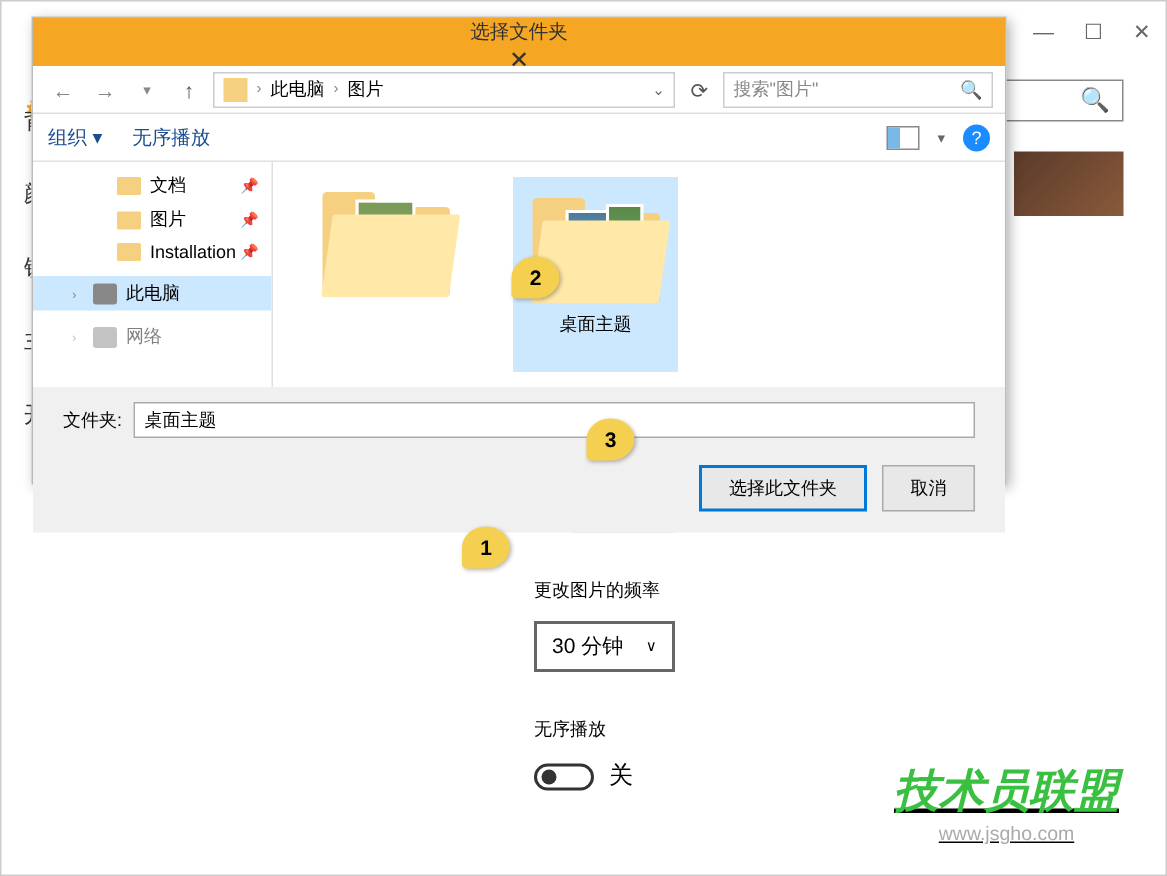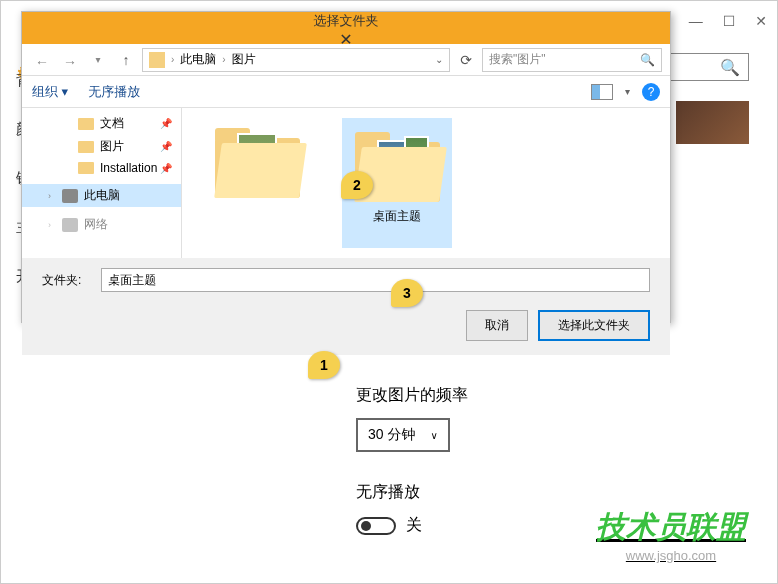--- a/index.html
+++ b/index.html
@@ -8,21 +8,21 @@
     .bg-window { position: absolute; top: 0; left: 0; right: 0; height: 40px; display: flex; align-items: center; justify-content: flex-end; padding-right: 10px; gap: 20px; }
     .bg-window span { color: #666; font-size: 14px; }
     
     .bg-sidebar { position: absolute; left: 0; top: 40px; width: 35px; height: 300px; display: flex; flex-direction: column; gap: 30px; padding-top: 30px; }
     .bg-sidebar div { color: #333; font-size: 15px; padding-left: 15px; }
     .gear { position: absolute; left: 15px; top: 60px; color: #f5a623; font-size: 20px; }
     
     .bg-content { position: absolute; left: 355px; top: 320px; width: 300px; }
     .browse-btn { background: #ccc; border: none; padding: 8px 20px; font-size: 14px; margin-bottom: 30px; margin-left: 25px; display: block; }
     .gray-square { position: absolute; left: 355px; top: 305px; width: 45px; height: 45px; background: #f5a623; }
-    .section-title { font-size: 16px; margin-bottom: 12px; font-family: Liberation Serif, serif; }
+    .section-title { font-size: 12px; margin-bottom: 12px; font-family: Liberation Serif, serif; }
     .dropdown { border: 2px solid #666; padding: 6px 10px; font-size: 14px; display: inline-flex; align-items: center; gap: 15px; margin-bottom: 30px; background: #fff; }
     .dropdown-arrow { font-size: 10px; }
     .toggle-section { display: flex; align-items: center; gap: 10px; margin-bottom: 25px; }
     .toggle { width: 40px; height: 18px; border: 2px solid #333; border-radius: 10px; position: relative; background: #fff; }
     .toggle-knob { width: 10px; height: 10px; background: #333; border-radius: 50%; position: absolute; left: 3px; top: 2px; }
     .bottom-text { font-size: 14px; color: #444; }
     
     .thumb { position: absolute; right: 28px; top: 100px; width: 73px; height: 43px; background: linear-gradient(135deg, #5a3a2a, #8a5a3a); }
     
     .dialog { position: absolute; left: 20px; top: 10px; width: 650px; height: 312px; border: 1px solid #bbb; box-shadow: 2px 2px 8px rgba(0,0,0,0.3); background: #f9f9f9; }
@@ -65,21 +65,21 @@
     .file-item.sel { background: #cce8ff; padding: 4px; }
     .folder-big { width: 90px; height: 80px; margin: 0 auto 6px; position: relative; }
     .folder-back { position: absolute; width: 85px; height: 60px; background: #f5d080; bottom: 0; left: 3px; border-radius: 3px; }
     .folder-tab { position: absolute; width: 35px; height: 12px; background: #f5d080; top: 10px; left: 3px; border-radius: 3px 3px 0 0; }
     .folder-front { position: absolute; width: 85px; height: 55px; background: #ffe8a8; bottom: 0; left: 6px; transform: skewX(-8deg); border-radius: 2px; }
     .folder-img1 { position: absolute; width: 40px; height: 55px; background: linear-gradient(#7a9a5a, #8aaa6a); left: 25px; top: 15px; border: 2px solid #fff; }
     .folder-img2 { position: absolute; width: 50px; height: 45px; background: linear-gradient(#4a7a9a, #8ab8d8); left: 25px; top: 18px; border: 2px solid #fff; }
     .folder-img2b { position: absolute; width: 25px; height: 50px; background: linear-gradient(#5a8a4a, #7aaa6a); left: 52px; top: 14px; border: 2px solid #fff; }
     .file-label { font-size: 12px; }
     
-    .namebar { display: flex; align-items: center; padding: 10px 20px; gap: 20px; background: #f0f0f0; font-size: 12px; }
+    .namebar { display: flex; align-items: center; padding: 10px 20px; gap: 8px; background: #f0f0f0; font-size: 12px; }
     .name-input { flex: 1; border: 1px solid #aaa; background: #fff; padding: 4px 6px; font-size: 12px; }
     
     .btnbar { display: flex; justify-content: flex-end; padding: 8px 20px 14px; gap: 10px; background: #f0f0f0; }
     .dlg-btn { border: 1px solid #aaa; background: #e8e8e8; padding: 5px 18px; font-size: 12px; }
     .dlg-btn.primary { border: 2px solid #0078d7; }
     
     .annot { position: absolute; width: 32px; height: 28px; background: #f5d050; border-radius: 50% 50% 50% 10%; display: flex; align-items: center; justify-content: center; font-size: 14px; font-weight: bold; box-shadow: 1px 1px 3px rgba(0,0,0,0.3); }
     .annot1 { left: 307px; top: 350px; }
     .annot2 { left: 340px; top: 170px; }
     .annot3 { left: 390px; top: 278px; }
@@ -211,22 +211,22 @@
           </div>
         <div class="file-label">桌面主题</div>
       </div>
     </div>
   </div>
   <div class="namebar">
     <span>文件夹:</span>
     <input class="name-input" value="桌面主题" style="">
   </div>
   <div class="btnbar">
+    <button class="dlg-btn primary">选择此文件夹</button>
     <button class="dlg-btn">取消</button>
-    <button class="dlg-btn primary">选择此文件夹</button>
   </div>
 </div>
 
 <div class="annot annot1">1</div>
 <div class="annot annot2">2</div>
 <div class="annot annot3">3</div>
 
 <div class="watermark">
   <div class="wm-main">技术员联盟</div>
   <div class="wm-sub">www.jsgho.com</div>

